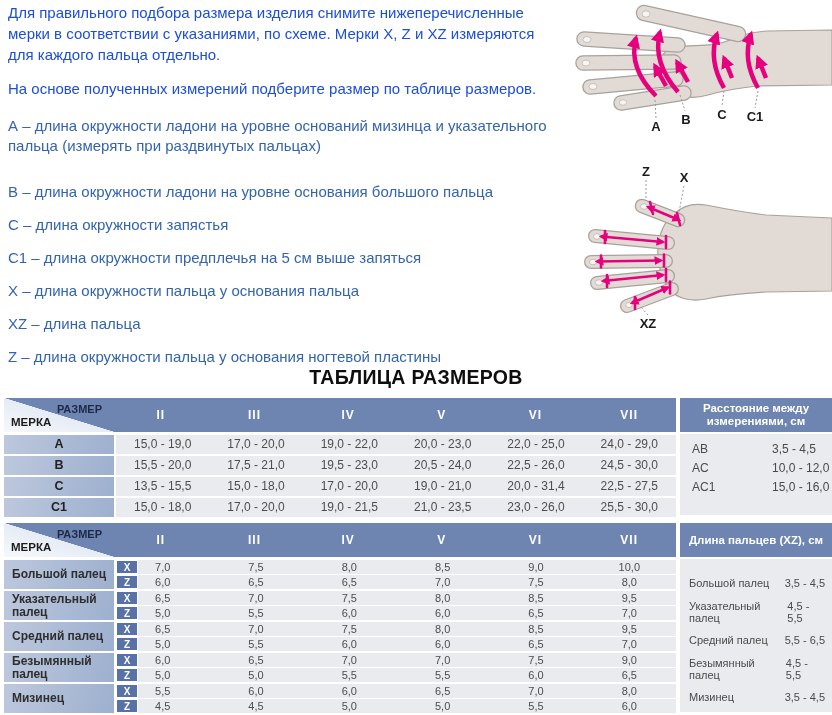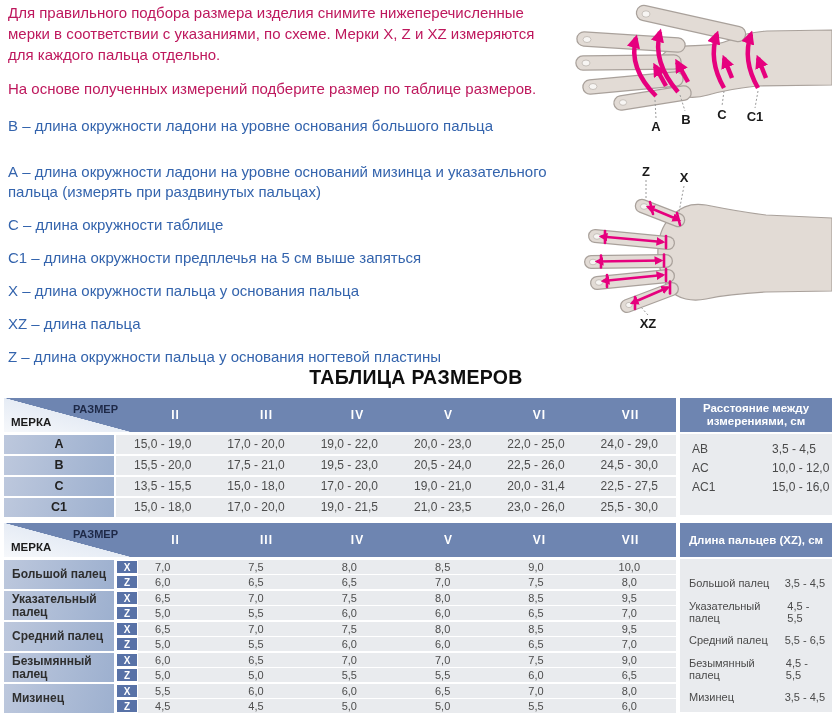--- a/index.html
+++ b/index.html
@@ -1,40 +1,40 @@
 <!DOCTYPE html>
 <html style="--blue: #6e85b1; --badge: #5872a7; --rowbg: #e9ebee; --link: #3464ad;"><head>
 <meta charset="utf-8">
 <style>
   html,body{margin:0;padding:0;background:#fff;}
   .page{position:relative;width:832px;height:715px;background:#fff;overflow:hidden;
         font-family:"Liberation Sans","DejaVu Sans",sans-serif;}
   
-  .intro{position:absolute;left:8px;top:2px;width:556px;font-size:15px;line-height:21px;color:#be185d;}
+  .intro{position:absolute;left:8px;top:2px;width:556px;font-size:15px;line-height:21px;color:#1d4ed8;}
   .intro p{margin:0;}
   .intro p + p{margin-top:13px;}
   
   .measures{position:absolute;left:8px;top:116px;width:572px;color:var(--link);font-size:15px;line-height:20px;}
   .measure-item{margin-bottom:13px;}
   .measure-item:first-child{margin-bottom:26px;}
   
   .diag{position:absolute;}
   #hand1{left:552px;top:0px;}
   #hand2{left:556px;top:156px;}
   .diag text{font-family:"Liberation Sans",sans-serif;font-weight:bold;font-size:13px;fill:#1a1a1a;}
   
   .table-title{position:absolute;left:0;right:0;top:366px;margin:0;text-align:center;
                font-size:19.5px;font-weight:bold;color:#0e0e0e;letter-spacing:.3px;}
   
   .tbl{position:absolute;left:4px;width:672px;}
   #size-table{top:398px;}
   #finger-table{top:523px;}
   .t-header{display:flex;height:34px;background:var(--blue);margin-bottom:3px;}
   .corner{width:110px;position:relative;flex:none;
-          background:linear-gradient(to bottom left,rgba(255,255,255,0) 49.4%,#e6ecf5 50%,#f6f8fb 100%);padding-left:16px;}
+          background:linear-gradient(to bottom left,rgba(255,255,255,0) 49.4%,#e6ecf5 50%,#f6f8fb 100%);}
   .corner-razmer{position:absolute;right:12px;top:5px;font-weight:bold;font-size:11px;color:#1e2947;}
   .corner-merka{position:absolute;left:7px;bottom:4px;font-weight:bold;font-size:11.5px;color:#1c1c1c;}
   .h-strip{flex:1;display:flex;}
   .h-cell{flex:1;display:flex;align-items:center;justify-content:center;color:#fff;
           font-weight:bold;font-size:12px;letter-spacing:1px;}
   
   .t1-row{display:flex;height:19px;margin-top:2px;}
   .t1-row:first-of-type{margin-top:0;}
   .t1-label{width:110px;flex:none;margin-right:2px;text-align:center;line-height:19px;
             font-weight:bold;font-size:12.5px;color:#222;
@@ -72,23 +72,23 @@
 <body>
 
 <div class="page">
 
   <div class="intro">
     <p>Для правильного подбора размера изделия снимите нижеперечисленные мерки в соответствии с указаниями, по схеме. Мерки X, Z и XZ измеряются для каждого пальца отдельно.</p>
     <p>На основе полученных измерений подберите размер по таблице размеров.</p>
   </div>
 
   <div class="measures" id="measure-list">
+      <div class="measure-item">А – длина окружности ладони на уровне оснований мизинца и указательного пальца (измерять при раздвинутых пальцах)</div>
       <div class="measure-item">В – длина окружности ладони на уровне основания большого пальца</div>
-      <div class="measure-item">А – длина окружности ладони на уровне оснований мизинца и указательного пальца (измерять при раздвинутых пальцах)</div>
-      <div class="measure-item">С – длина окружности таблице</div>
+      <div class="measure-item">С – длина окружности запястья</div>
       <div class="measure-item">С1 – длина окружности предплечья на 5 см выше запяться</div>
       <div class="measure-item">X – длина окружности пальца у основания пальца</div>
       <div class="measure-item">XZ – длина пальца</div>
       <div class="measure-item">Z – длина окружности пальца у основания ногтевой пластины</div>
     </div>
 
   <svg id="hand1" class="diag" width="280" height="148" viewBox="0 0 280 148">
     <defs>
       <marker id="ah1" viewBox="0 0 3 3" refX="2.2" refY="1.5" markerWidth="3" markerHeight="3" orient="auto-start-reverse">
         <path d="M0 0 L3 1.5 L0 3 z" fill="#e6007e"></path>

